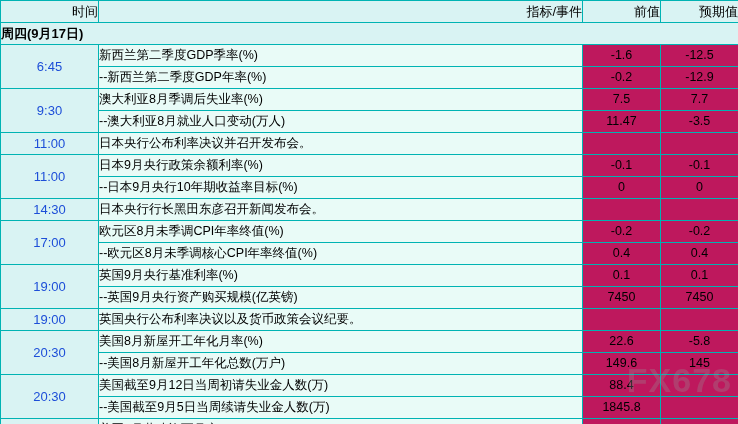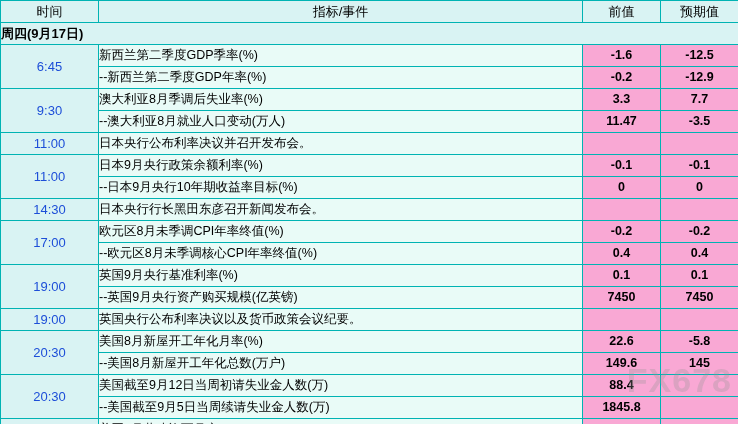--- a/index.html
+++ b/index.html
@@ -29,21 +29,21 @@
   table.econ th, table.econ td {
     border: 1px solid #00b3b3;
     padding: 0;
     height: 21px;
     line-height: 21px;
     overflow: hidden;
     white-space: nowrap;
   }
   thead th {
     background: #d9f3f3;
-    text-align: center;
+    text-align: right;
     font-weight: normal;
     font-size: 13px;
     height: 25px;
     line-height: 25px;
     color: #000;
   }
   col.c-time { width: 98px; }
   col.c-event { width: 484px; }
   col.c-prev { width: 78px; }
   col.c-fcst { width: 78px; }
@@ -62,24 +62,23 @@
     font-weight: bold;
   }
   td.event {
     background: #e9fbf7;
     text-align: left;
     padding-left: 7px;
     font-size: 12.5px;
     margin-top: 16px;
   }
   td.num {
-    background: #f9a8d4;
+    background: #be185d;
     text-align: center;
     font-size: 12.5px;
-    font-weight: bold;
   }
   .watermark {
     position: absolute;
     right: 6px;
     bottom: 24px;
     font-size: 34px;
     font-weight: bold;
     color: rgba(150,150,150,0.30);
     letter-spacing: 1px;
     pointer-events: none;
@@ -118,21 +117,21 @@
       </tr>
       <tr>
         <td class="event">--新西兰第二季度GDP年率(%)</td>
         <td class="num">-0.2</td>
         <td class="num">-12.9</td>
       </tr>
 
       <tr>
         <td class="time" rowspan="2">9:30</td>
         <td class="event">澳大利亚8月季调后失业率(%)</td>
-        <td class="num">3.3</td>
+        <td class="num">7.5</td>
         <td class="num">7.7</td>
       </tr>
       <tr>
         <td class="event">--澳大利亚8月就业人口变动(万人)</td>
         <td class="num">11.47</td>
         <td class="num">-3.5</td>
       </tr>
 
       <tr>
         <td class="time">11:00</td>

